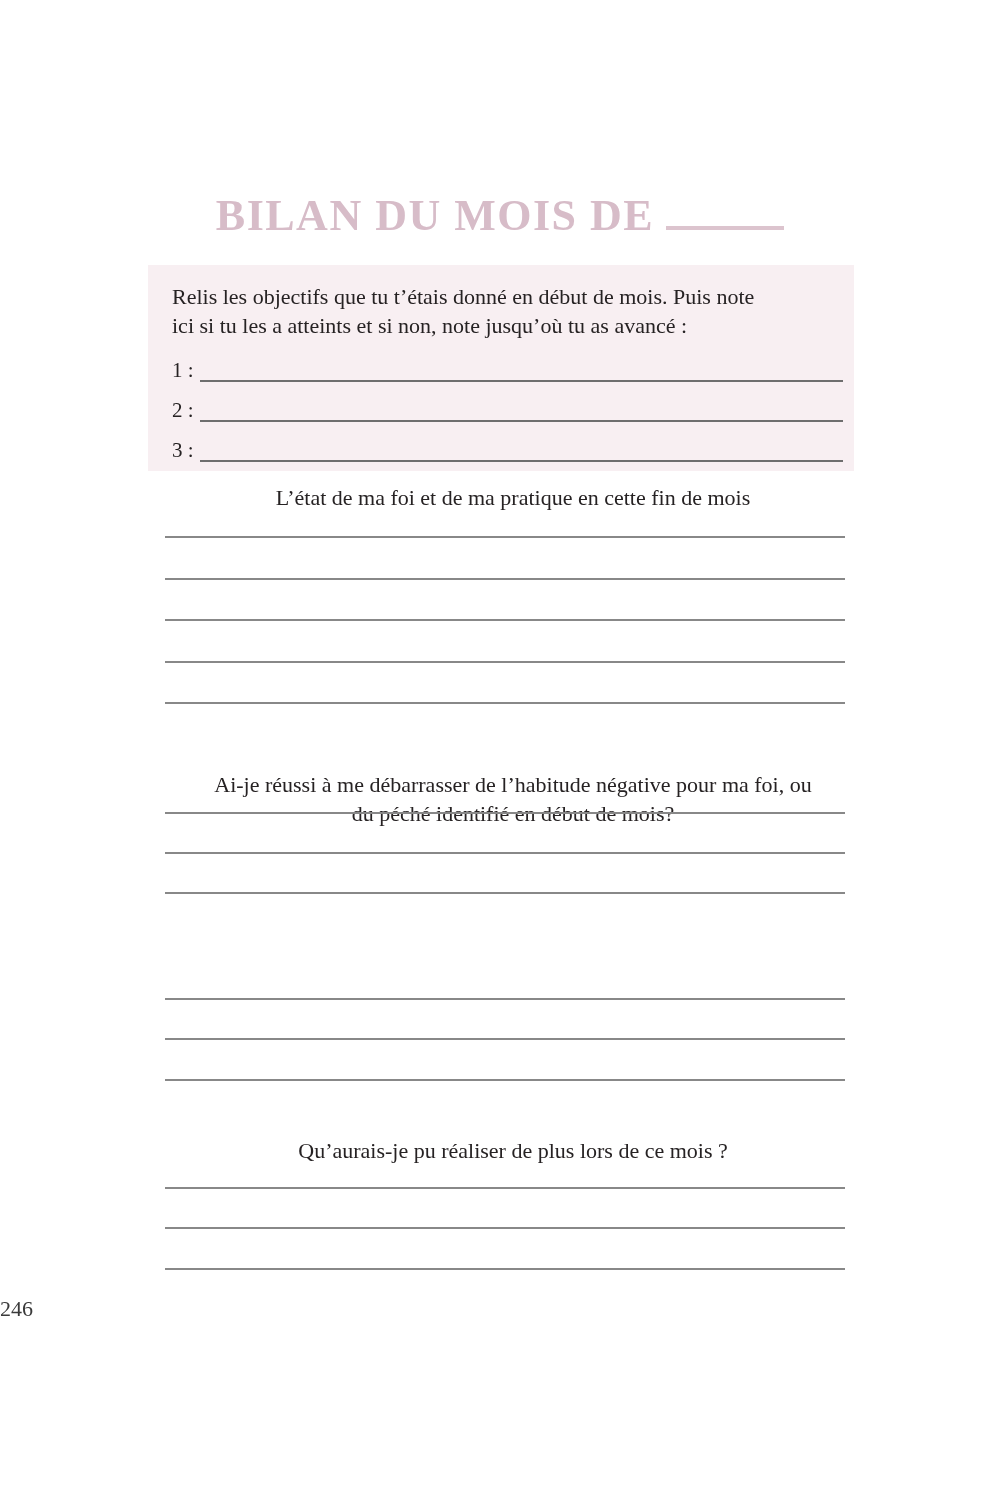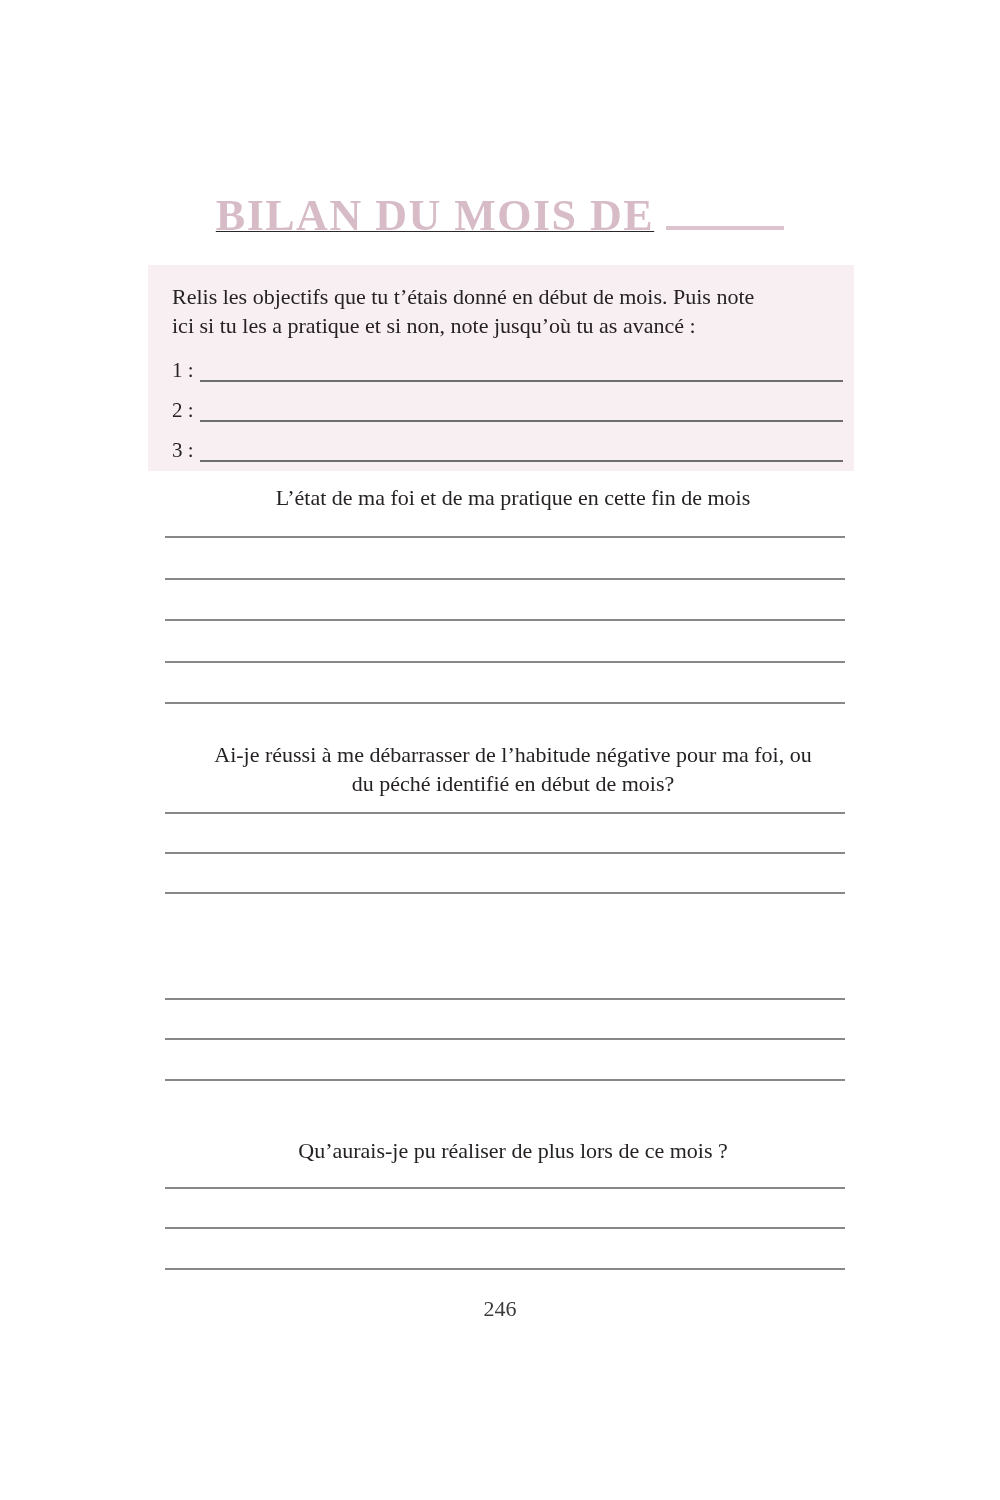--- a/index.html
+++ b/index.html
@@ -18,21 +18,20 @@
   }
 
   
   .title-row {
     position: absolute;
     top: 188px;
     left: 0;
     width: 100%;
     text-align: center;
     white-space: nowrap;
-    text-decoration: underline;
   }
   .title-text {
     font-size: 44px;
     font-weight: bold;
     letter-spacing: 1.5px;
     color: #d7bcc8;
   }
   .title-blank {
     display: inline-block;
     width: 118px;
@@ -103,38 +102,38 @@
     border-bottom: 2px solid #888888;
     height: 0;
   }
 
   
   .page-number {
     position: absolute;
     top: 1296px;
     left: 0;
     width: 100%;
-    text-align: center;
+    text-align: left;
     font-size: 22px;
     color: #3a3a3a;
   }
 </style>
 </head>
 <body>
 
 <div class="page">
 
   <div class="title-row">
     <span class="title-text">BILAN DU MOIS DE</span><span class="title-blank"></span>
   </div>
 
   <div class="obj-box">
     <p class="obj-text">
       <span>Relis les objectifs que tu t’étais donné en début de mois. Puis note</span><br>
-      <span>ici si tu les a pratique et si non, note jusqu’où tu as avancé :</span>
+      <span>ici si tu les a atteints et si non, note jusqu’où tu as avancé :</span>
     </p>
     <div class="obj-row obj-row-1">
       <span class="num">1 :</span>
       <span class="fill-line"></span>
     </div>
     <div class="obj-row obj-row-2">
       <span class="num">2 :</span>
       <span class="fill-line"></span>
     </div>
     <div class="obj-row obj-row-3">
@@ -143,21 +142,21 @@
     </div>
   </div>
 
   <div class="question" style="top:483px">L’état de ma foi et de ma pratique en cette fin de mois</div>
   <div class="rule" style="top:536px"></div>
   <div class="rule" style="top:578px"></div>
   <div class="rule" style="top:619px"></div>
   <div class="rule" style="top:661px"></div>
   <div class="rule" style="top:702px"></div>
 
-  <div class="question" style="top:740px">
+  <div class="question" style="top:770px">
     <span>Ai-je réussi à me débarrasser de l’habitude négative pour ma foi, ou</span><br>
     <span>du péché identifié en début de mois?</span>
   </div>
   <div class="rule" style="top:812px"></div>
   <div class="rule" style="top:852px"></div>
   <div class="rule" style="top:892px"></div>
 
   <div class="rule" style="top:998px"></div>
   <div class="rule" style="top:1038px"></div>
   <div class="rule" style="top:1079px"></div>

